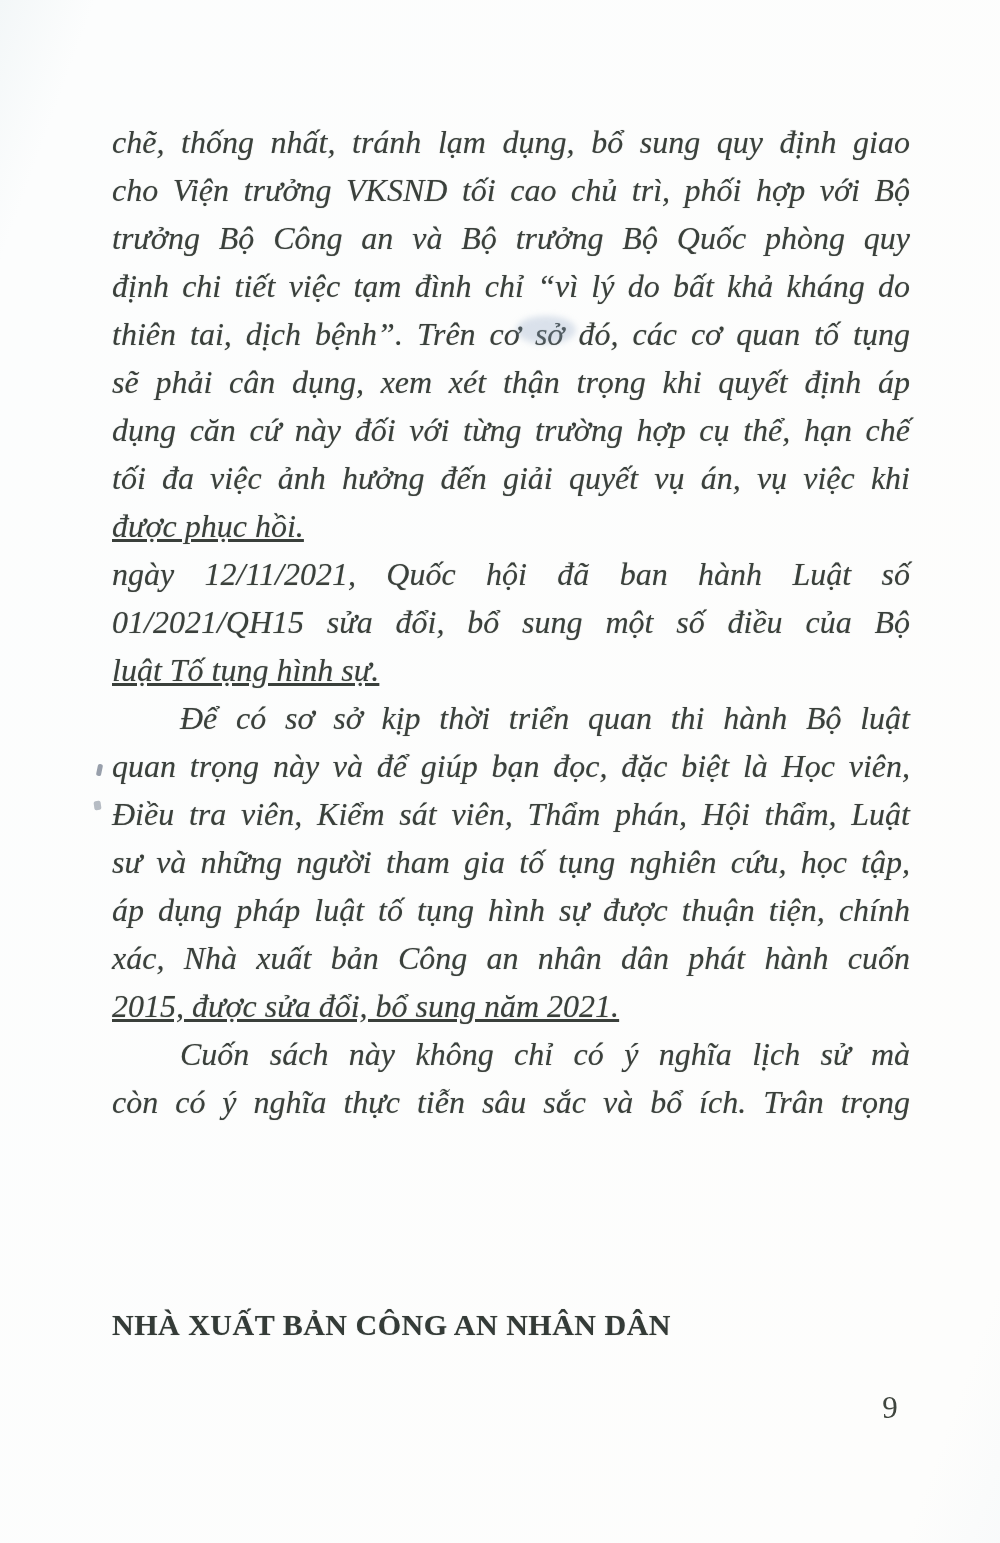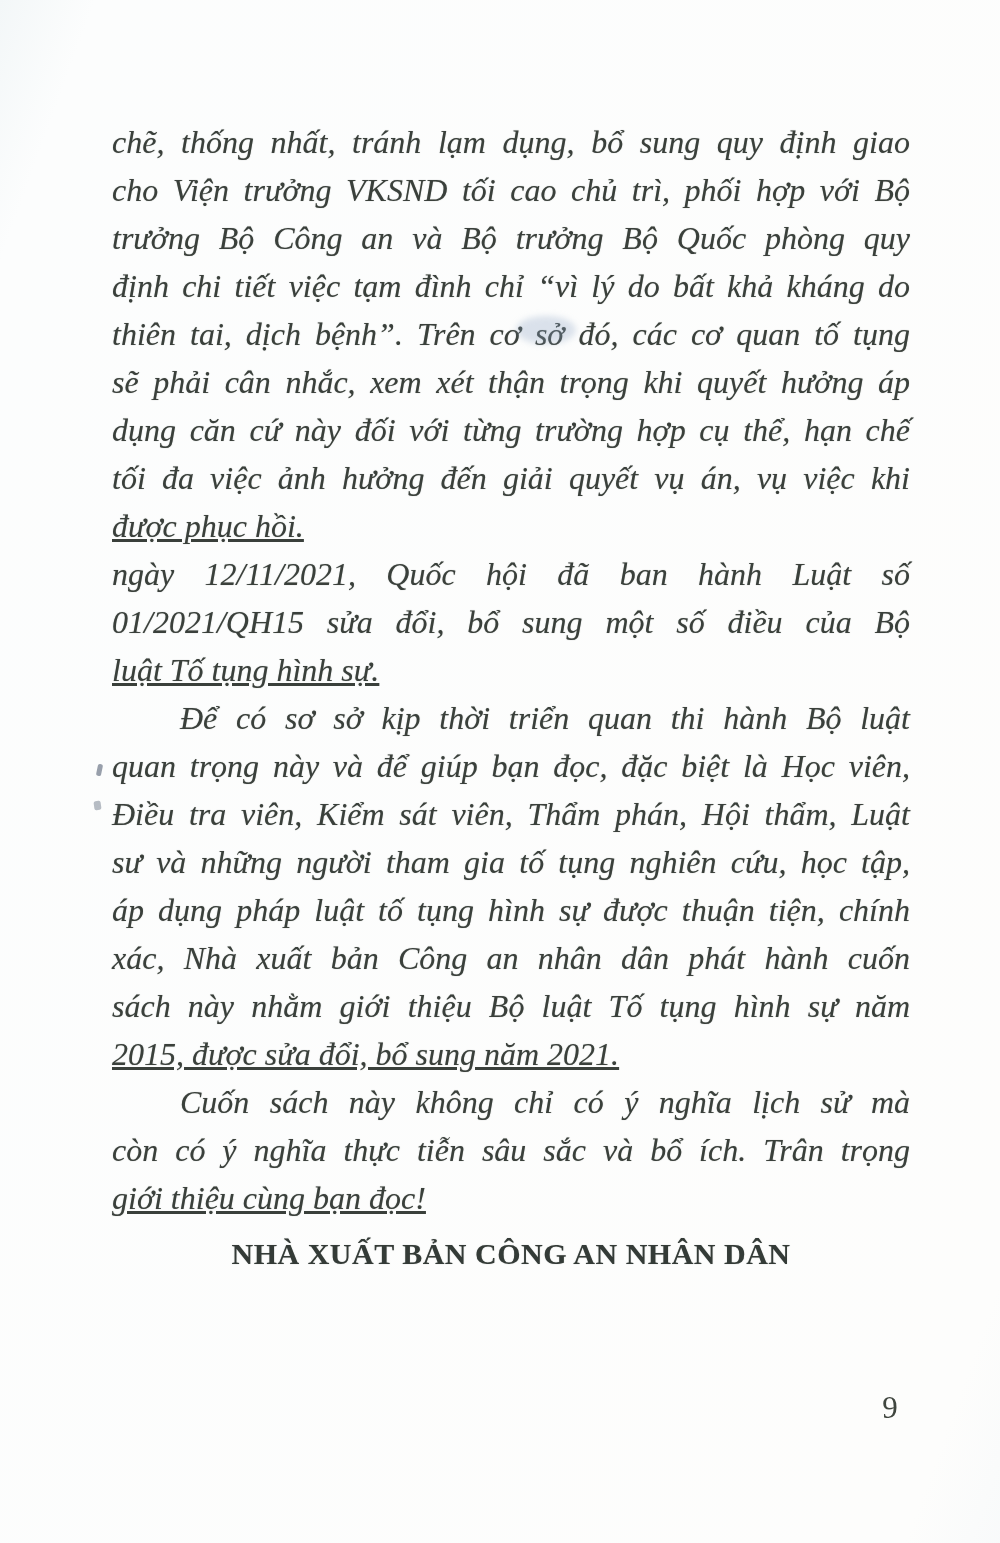--- a/index.html
+++ b/index.html
@@ -38,24 +38,24 @@
   }
   .line.para-end {
     text-align-last: left;
     text-decoration: underline;
   }
   .line.indent {
     text-indent: 68px;
   }
   .publisher {
     position: absolute;
-    top: 1237px;
+    top: 1308px;
     left: 112px;
     width: 798px;
-    text-align: center;
+    text-align: left;
     font-weight: bold;
     font-style: normal;
     font-size: 30px;
     letter-spacing: 0.5px;
     color: #343b37;
     text-shadow: 0 0 1px rgba(52, 59, 55, 0.4);
   }
   .page-number {
     position: absolute;
     top: 1390px;
@@ -91,38 +91,36 @@
 <body>
 
 <div class="page">
 
   <div class="text-block">
       <div class="line">chẽ, thống nhất, tránh lạm dụng, bổ sung quy định giao</div>
       <div class="line">cho Viện trưởng VKSND tối cao chủ trì, phối hợp với Bộ</div>
       <div class="line">trưởng Bộ Công an và Bộ trưởng Bộ Quốc phòng quy</div>
       <div class="line">định chi tiết việc tạm đình chỉ “vì lý do bất khả kháng do</div>
       <div class="line">thiên tai, dịch bệnh”. Trên cơ sở đó, các cơ quan tố tụng</div>
-      <div class="line">sẽ phải cân nhắc, xem xét thận trọng khi quyết hưởng áp</div>
+      <div class="line">sẽ phải cân dụng, xem xét thận trọng khi quyết định áp</div>
       <div class="line">dụng căn cứ này đối với từng trường hợp cụ thể, hạn chế</div>
       <div class="line">tối đa việc ảnh hưởng đến giải quyết vụ án, vụ việc khi</div>
       <div class="line para-end">được phục hồi.</div>
       <div class="line">ngày 12/11/2021, Quốc hội đã ban hành Luật số</div>
       <div class="line">01/2021/QH15 sửa đổi, bổ sung một số điều của Bộ</div>
       <div class="line para-end">luật Tố tụng hình sự.</div>
       <div class="line indent">Để có sơ sở kịp thời triển quan thi hành Bộ luật</div>
       <div class="line">quan trọng này và để giúp bạn đọc, đặc biệt là Học viên,</div>
       <div class="line">Điều tra viên, Kiểm sát viên, Thẩm phán, Hội thẩm, Luật</div>
       <div class="line">sư và những người tham gia tố tụng nghiên cứu, học tập,</div>
       <div class="line">áp dụng pháp luật tố tụng hình sự được thuận tiện, chính</div>
       <div class="line">xác, Nhà xuất bản Công an nhân dân phát hành cuốn</div>
-      <div class="line">sách này nhằm giới thiệu Bộ luật Tố tụng hình sự năm</div>
       <div class="line para-end">2015, được sửa đổi, bổ sung năm 2021.</div>
       <div class="line indent">Cuốn sách này không chỉ có ý nghĩa lịch sử mà</div>
       <div class="line">còn có ý nghĩa thực tiễn sâu sắc và bổ ích. Trân trọng</div>
-      <div class="line para-end">giới thiệu cùng bạn đọc!</div>
     </div>
 
   <div class="smudge"></div>
   <div class="speck speck-1"></div>
   <div class="speck speck-2"></div>
 
   <div class="publisher">NHÀ XUẤT BẢN CÔNG AN NHÂN DÂN</div>
 
   <div class="page-number">9</div>
 

